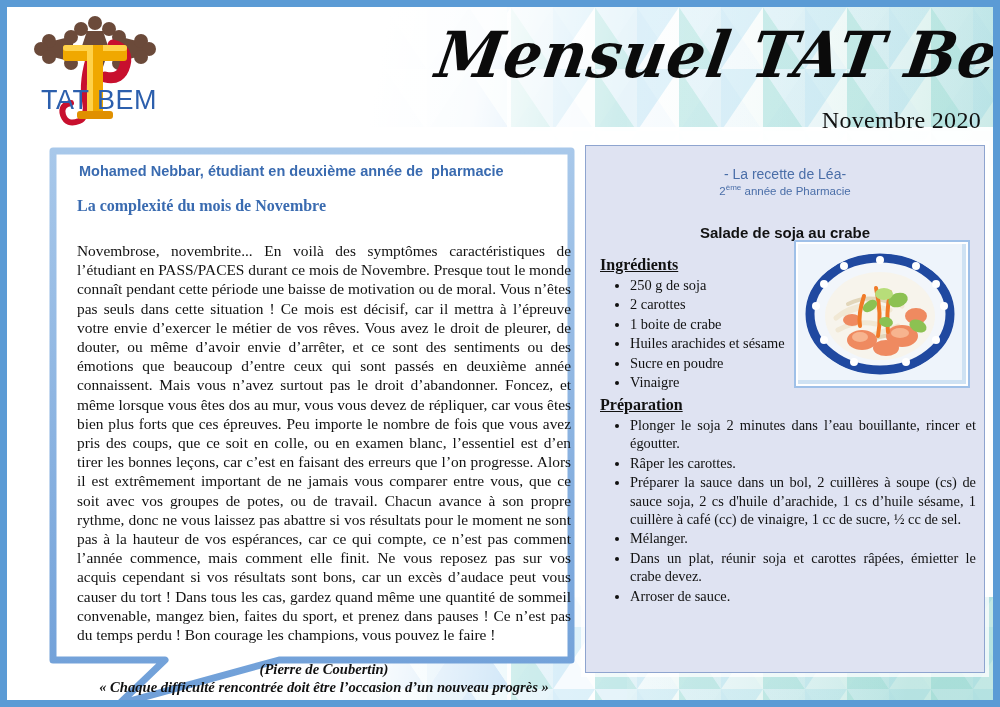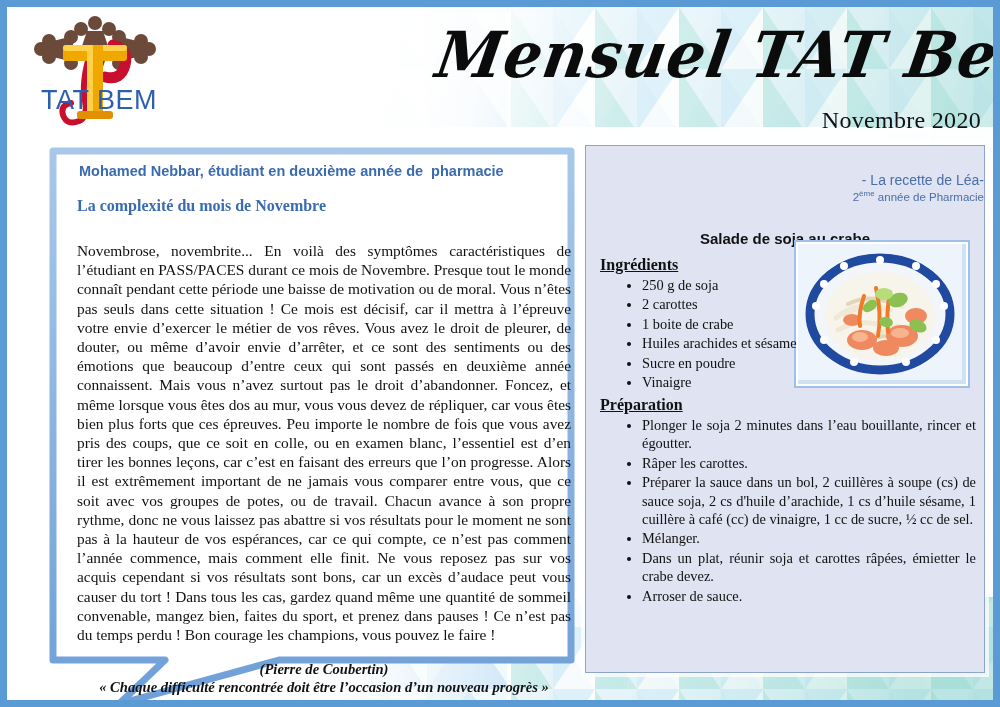--- a/index.html
+++ b/index.html
@@ -117,45 +117,45 @@
   }
   
   #recipe{
     position:absolute;left:578px;top:138px;width:400px;height:528px;z-index:4;
     box-sizing:border-box;
     background:#dfe3f2;
     border:1.5px solid #8ea4cf;
     box-shadow:0 0 0 4px rgba(255,255,255,.75);
   }
   .recipe-author{
-    text-align:right;
+    text-align:center;
     font-family:"Liberation Sans",sans-serif;
     font-size:14px;color:#4a6ea8;
-    margin-top:26px;line-height:1.15;
+    margin-top:20px;line-height:1.15;
   }
   .recipe-author .sub{
     font-size:11.5px;display:block;margin-top:1px;
   }
   .recipe-author .sub sup{font-size:8px;}
   .recipe-name{
     text-align:center;
     font-family:"Liberation Sans",sans-serif;
     font-weight:bold;font-size:15px;color:#111;
     margin-top:26px;
   }
   .sec-head{
     font-family:"Liberation Serif",serif;
     font-weight:bold;font-size:16px;color:#111;
     text-decoration:underline;
     margin:0 0 1px 14px;
   }
   #ingredients-block{position:absolute;left:0;top:110px;width:235px;}
   #preparation-block{position:absolute;left:0;top:250px;width:400px;}
   ul.rlist{
-    margin:2px 0 0 0;padding:0 10px 0 56px;
+    margin:2px 0 0 0;padding:0 10px 0 44px;
     list-style:disc;
   }
   ul.rlist li{
     font-family:"Liberation Serif",serif;
     font-size:14.4px;line-height:18.4px;color:#111;
     margin:0 0 1px 0;
     text-align:justify;
   }
   #ingredients-block ul.rlist li{text-align:left;}
   

